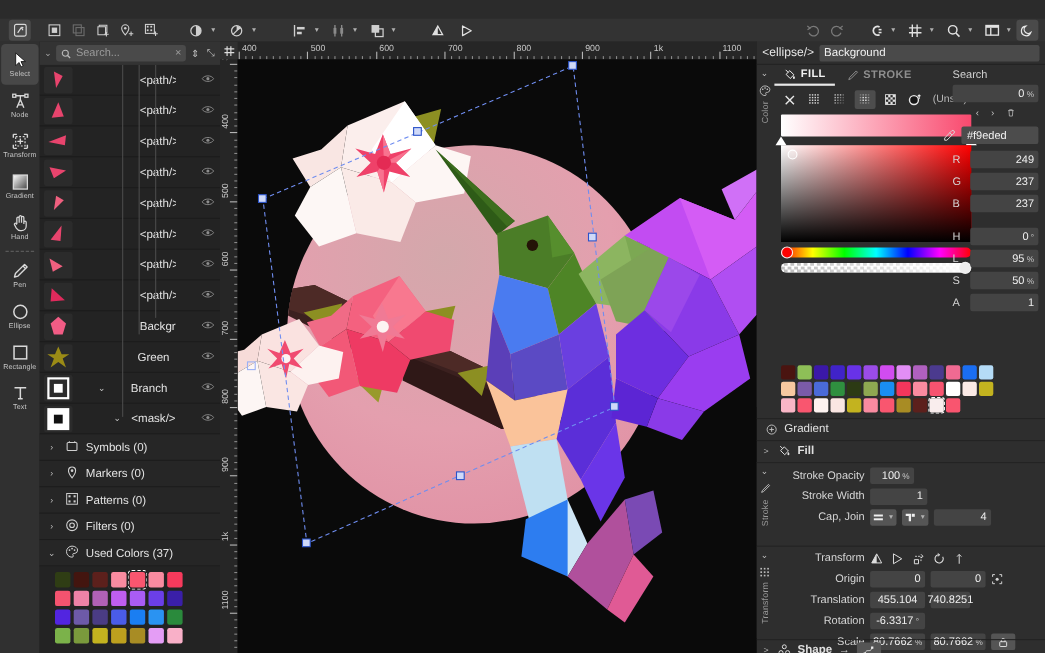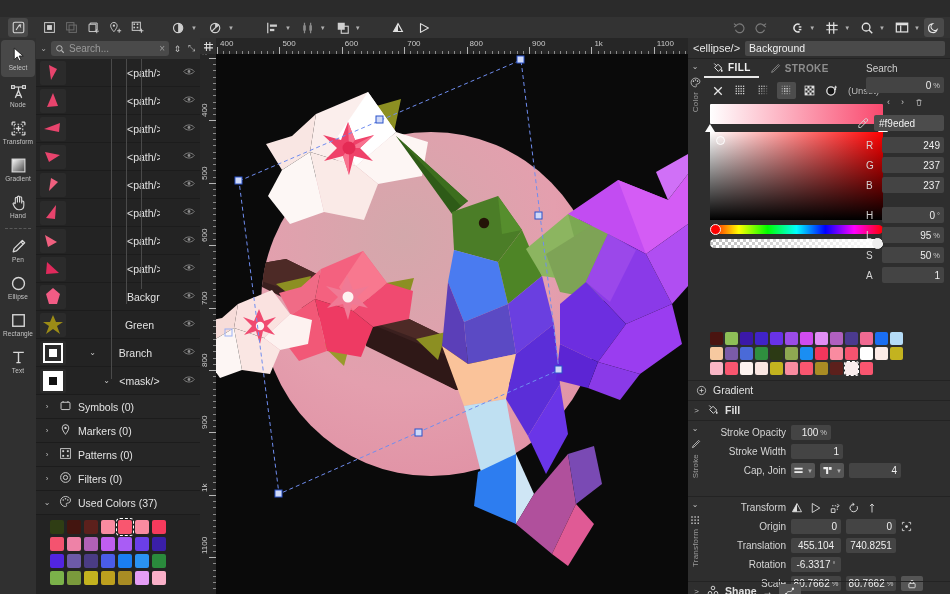--- a/index.html
+++ b/index.html
@@ -1454,21 +1454,21 @@
           <span class="icn">
               <svg width="11" height="11" viewBox="0 0 16 16">
                 <path d="M2 5 V2 h3 M11 2 h3 v3 M14 11 v3 h-3 M5 14 H2 v-3" fill="none" stroke="#d8d8d8" stroke-width="1.3"></path>
                 <circle cx="8" cy="8" r="2" fill="#d8d8d8"></circle>
               </svg>
             </span>
         </div>
         <div class="prow2">
           <span class="plabel">Translation</span>
           <span class="pval" style="width:50px; justify-content:center">455.104</span>
-          <span class="pval" style="width:50px; justify-content:center">740.8251</span>
+          <span class="pval" style="width:36px; justify-content:center">740.8251</span>
         </div>
         <div class="prow2">
           <span class="plabel">Rotation</span>
           <span class="pval" style="width:50px; justify-content:center">
             <span>-6.3317</span>
             <span class="funit">°</span>
           </span>
         </div>
         <div class="prow2">
           <span class="plabel">Scale</span>

